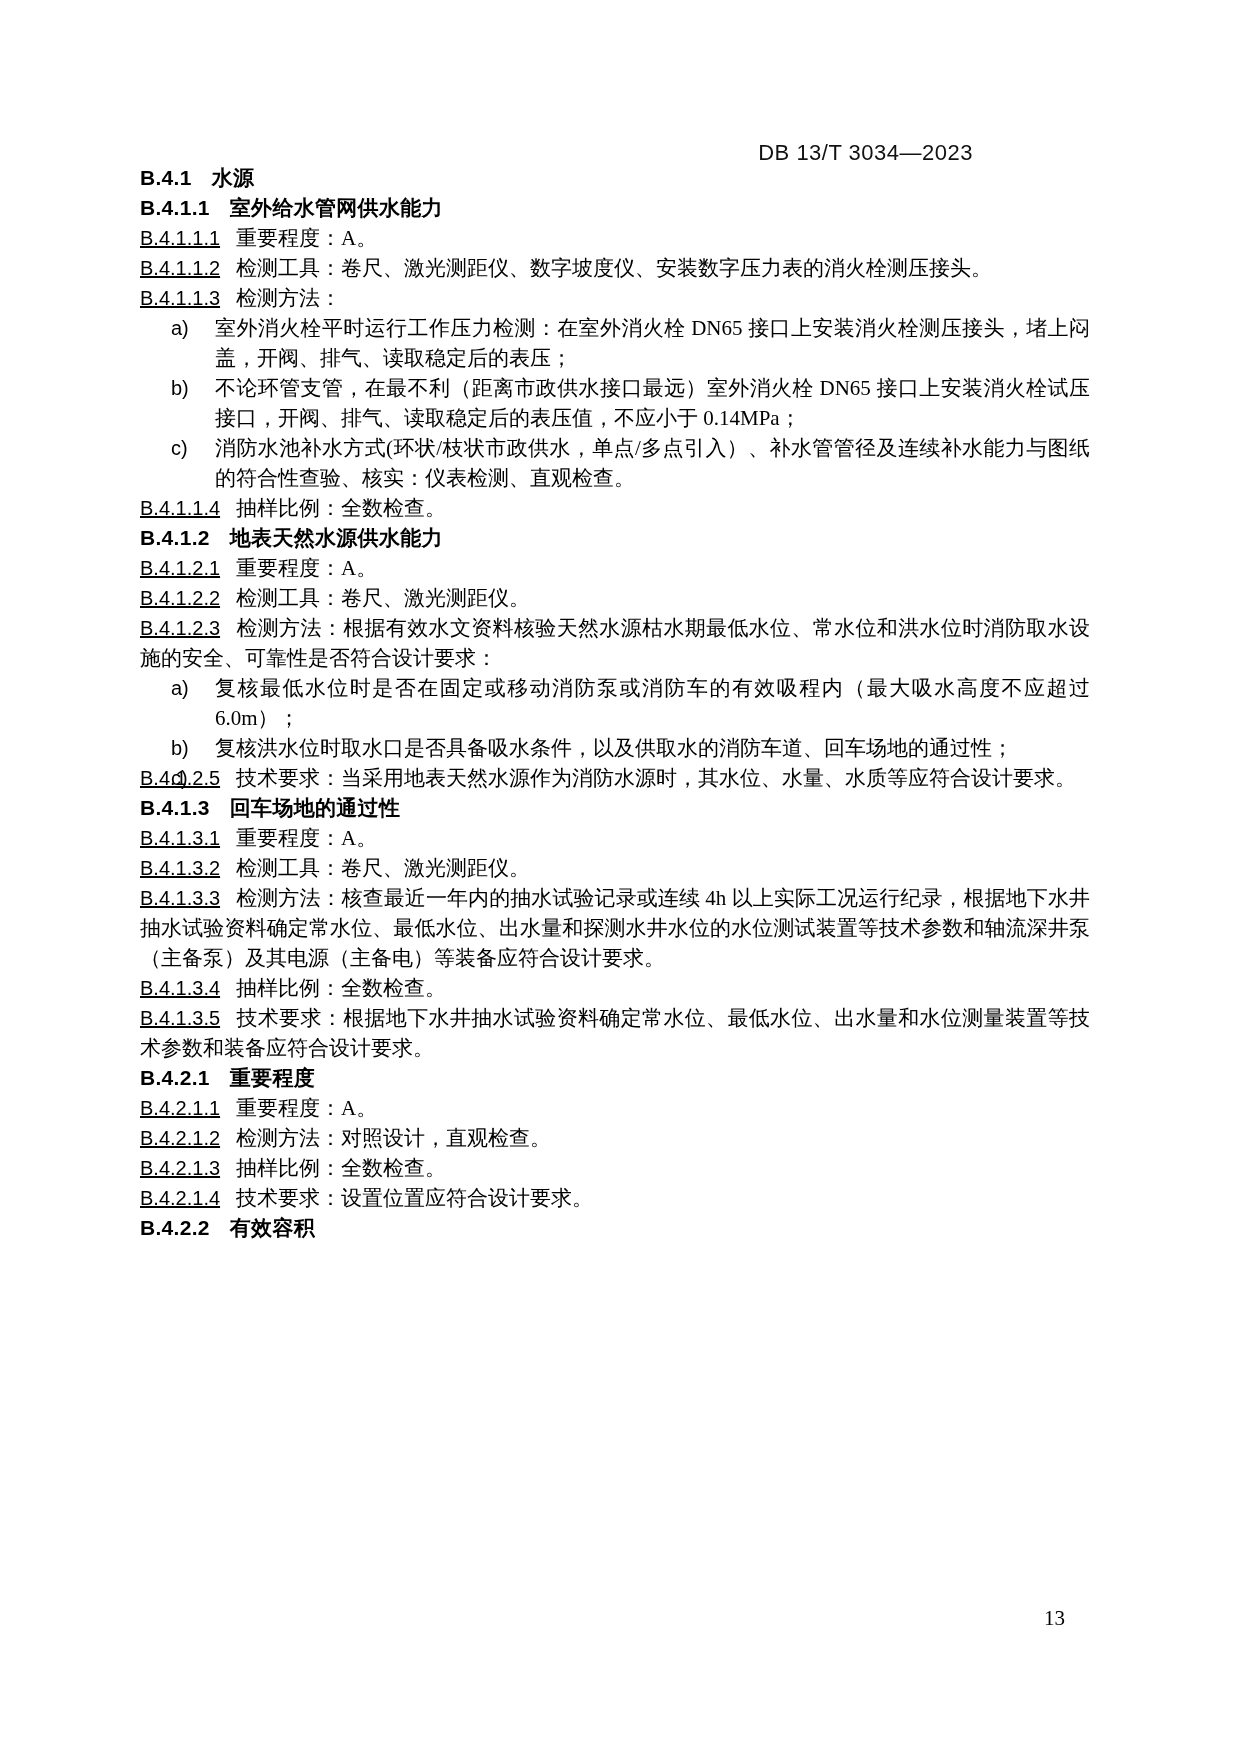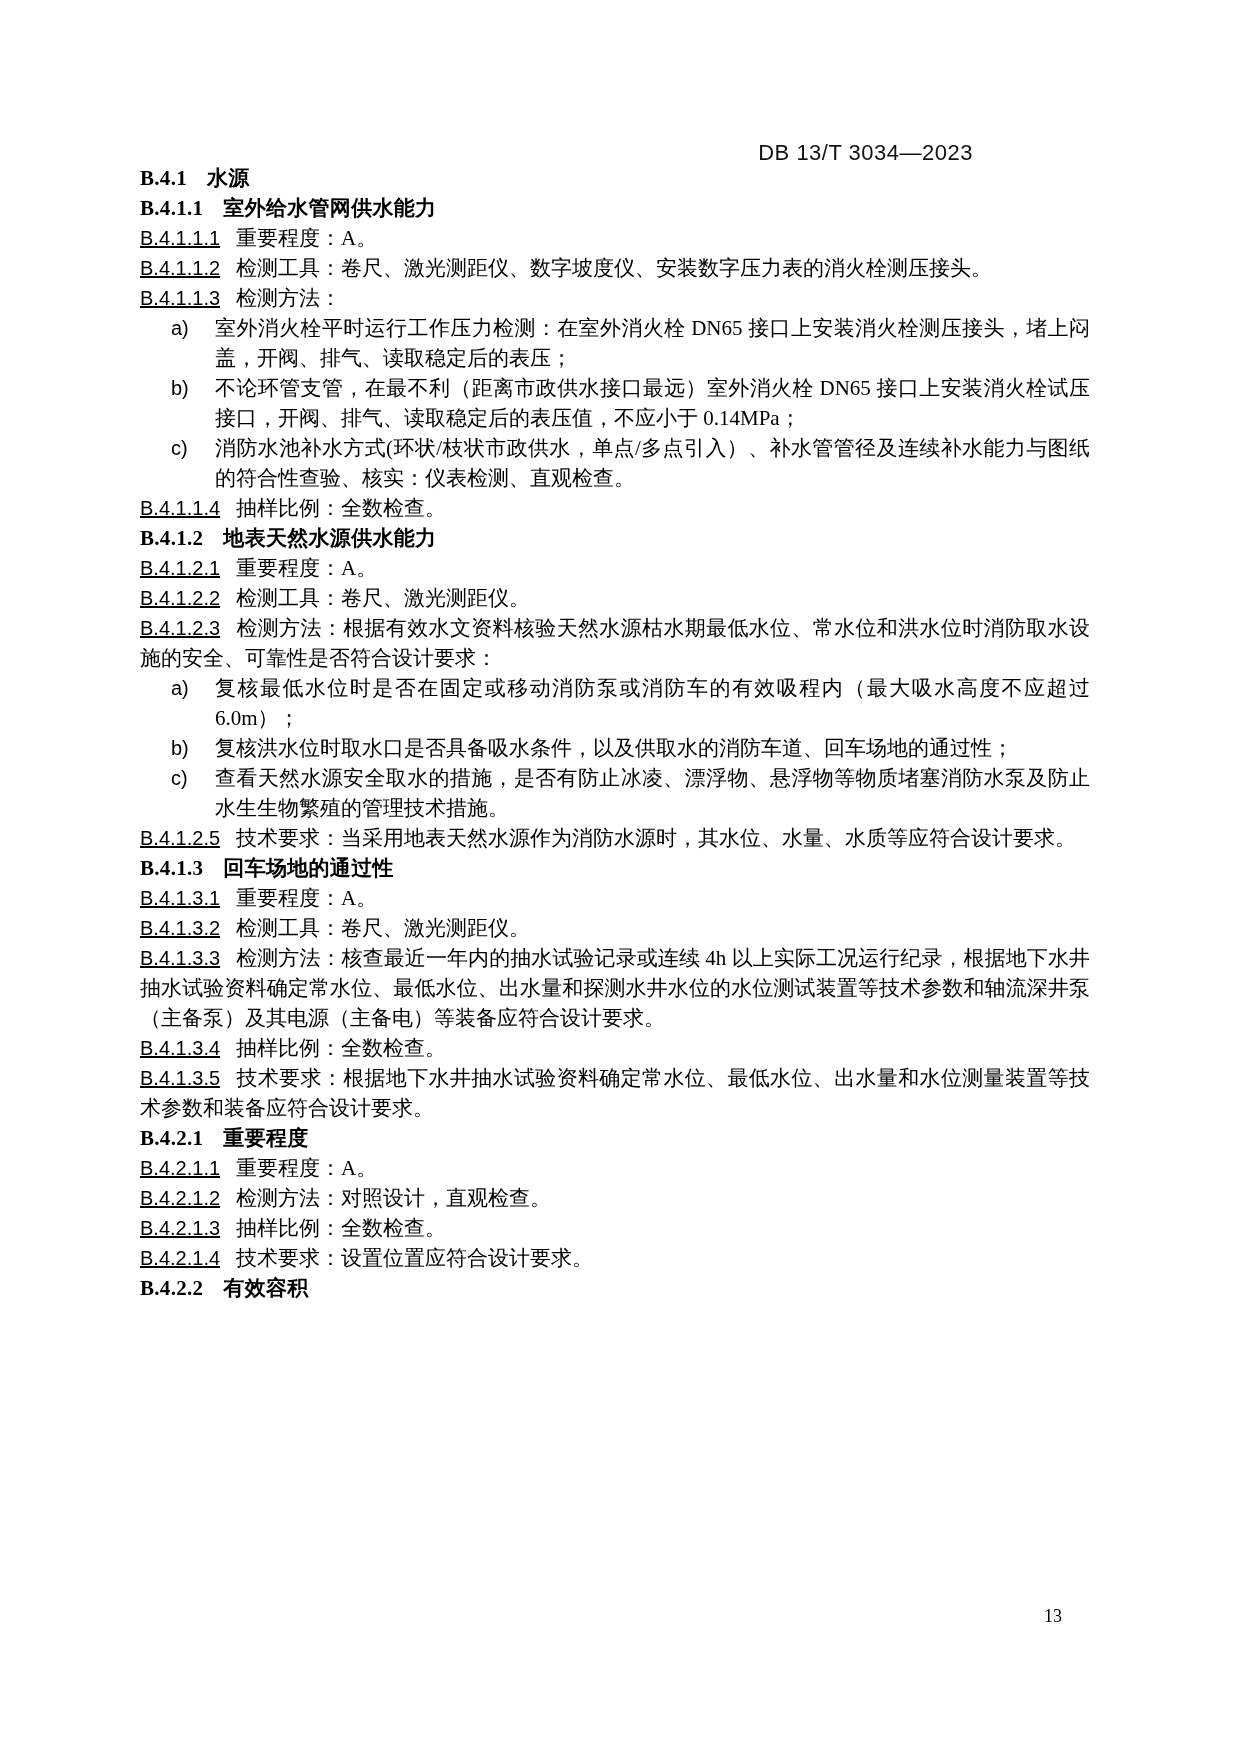--- a/index.html
+++ b/index.html
@@ -21,21 +21,21 @@
     color:#111;
   }
   .content {
     position:absolute;
     left:140px; top:163px;
     width:950px;
     display:flow-root;
   }
   .content p, .content .list-item { margin:0; }
   .heading {
-    font-family:Liberation Serif, serif;
+    font-family:Liberation Sans, sans-serif;
     font-weight:bold;
     font-size:21px;
     line-height:30px;
     margin:10px 0;
     letter-spacing:0.3px;
   }
   .heading .num { margin-right:20px; }
   .para {
     font-size:21px;
     line-height:30px;
@@ -59,21 +59,21 @@
   }
   .llabel {
     position:absolute;
     left:31px;
     font-family:"Liberation Sans", sans-serif;
     font-size:20px;
   }
   .page-number {
     position:absolute;
     top:1606px; left:1044px;
-    font-size:18px;
+    font-size:21px;
     font-family:"Liberation Serif", serif;
   }
 </style>
 </head>
 <body>
 
 <div class="page">
   <div class="doc-header">DB 13/T 3034—2023</div>
 
   <main class="content" id="content">
@@ -85,21 +85,21 @@
       <div class="list-item"><span class="llabel">a)</span><span class="ltext">室外消火栓平时运行工作压力检测：在室外消火栓 DN65 接口上安装消火栓测压接头，堵上闷盖，开阀、排气、读取稳定后的表压；</span></div>
       <div class="list-item"><span class="llabel">b)</span><span class="ltext">不论环管支管，在最不利（距离市政供水接口最远）室外消火栓 DN65 接口上安装消火栓试压接口，开阀、排气、读取稳定后的表压值，不应小于 0.14MPa；</span></div>
       <div class="list-item"><span class="llabel">c)</span><span class="ltext">消防水池补水方式(环状/枝状市政供水，单点/多点引入）、补水管管径及连续补水能力与图纸的符合性查验、核实：仪表检测、直观检查。</span></div>
       <p class="para"><span class="num">B.4.1.1.4</span><span class="ptext">抽样比例：全数检查。</span></p>
       <p class="heading"><span class="num">B.4.1.2</span><span class="htitle">地表天然水源供水能力</span></p>
       <p class="para"><span class="num">B.4.1.2.1</span><span class="ptext">重要程度：A。</span></p>
       <p class="para"><span class="num">B.4.1.2.2</span><span class="ptext">检测工具：卷尺、激光测距仪。</span></p>
       <p class="para"><span class="num">B.4.1.2.3</span><span class="ptext">检测方法：根据有效水文资料核验天然水源枯水期最低水位、常水位和洪水位时消防取水设施的安全、可靠性是否符合设计要求：</span></p>
       <div class="list-item"><span class="llabel">a)</span><span class="ltext">复核最低水位时是否在固定或移动消防泵或消防车的有效吸程内（最大吸水高度不应超过 6.0m）；</span></div>
       <div class="list-item"><span class="llabel">b)</span><span class="ltext">复核洪水位时取水口是否具备吸水条件，以及供取水的消防车道、回车场地的通过性；</span></div>
-      <div class="list-item"><span class="llabel">c)</span><span class="ltext">查看天然水源安全取水的措施，是否有防止冰凌、漂浮物、悬浮物等物质堵塞消防水泵及防止水生生物繁殖的管理技术措施。</span></div>
+      <div class="list-item"><span class="llabel">c)</span></div>
       <p class="para"><span class="num">B.4.1.2.5</span><span class="ptext">技术要求：当采用地表天然水源作为消防水源时，其水位、水量、水质等应符合设计要求。</span></p>
       <p class="heading"><span class="num">B.4.1.3</span><span class="htitle">回车场地的通过性</span></p>
       <p class="para"><span class="num">B.4.1.3.1</span><span class="ptext">重要程度：A。</span></p>
       <p class="para"><span class="num">B.4.1.3.2</span><span class="ptext">检测工具：卷尺、激光测距仪。</span></p>
       <p class="para"><span class="num">B.4.1.3.3</span><span class="ptext">检测方法：核查最近一年内的抽水试验记录或连续 4h 以上实际工况运行纪录，根据地下水井抽水试验资料确定常水位、最低水位、出水量和探测水井水位的水位测试装置等技术参数和轴流深井泵（主备泵）及其电源（主备电）等装备应符合设计要求。</span></p>
       <p class="para"><span class="num">B.4.1.3.4</span><span class="ptext">抽样比例：全数检查。</span></p>
       <p class="para"><span class="num">B.4.1.3.5</span><span class="ptext">技术要求：根据地下水井抽水试验资料确定常水位、最低水位、出水量和水位测量装置等技术参数和装备应符合设计要求。</span></p>
       <p class="heading"><span class="num">B.4.2.1</span><span class="htitle">重要程度</span></p>
       <p class="para"><span class="num">B.4.2.1.1</span><span class="ptext">重要程度：A。</span></p>
       <p class="para"><span class="num">B.4.2.1.2</span><span class="ptext">检测方法：对照设计，直观检查。</span></p>

